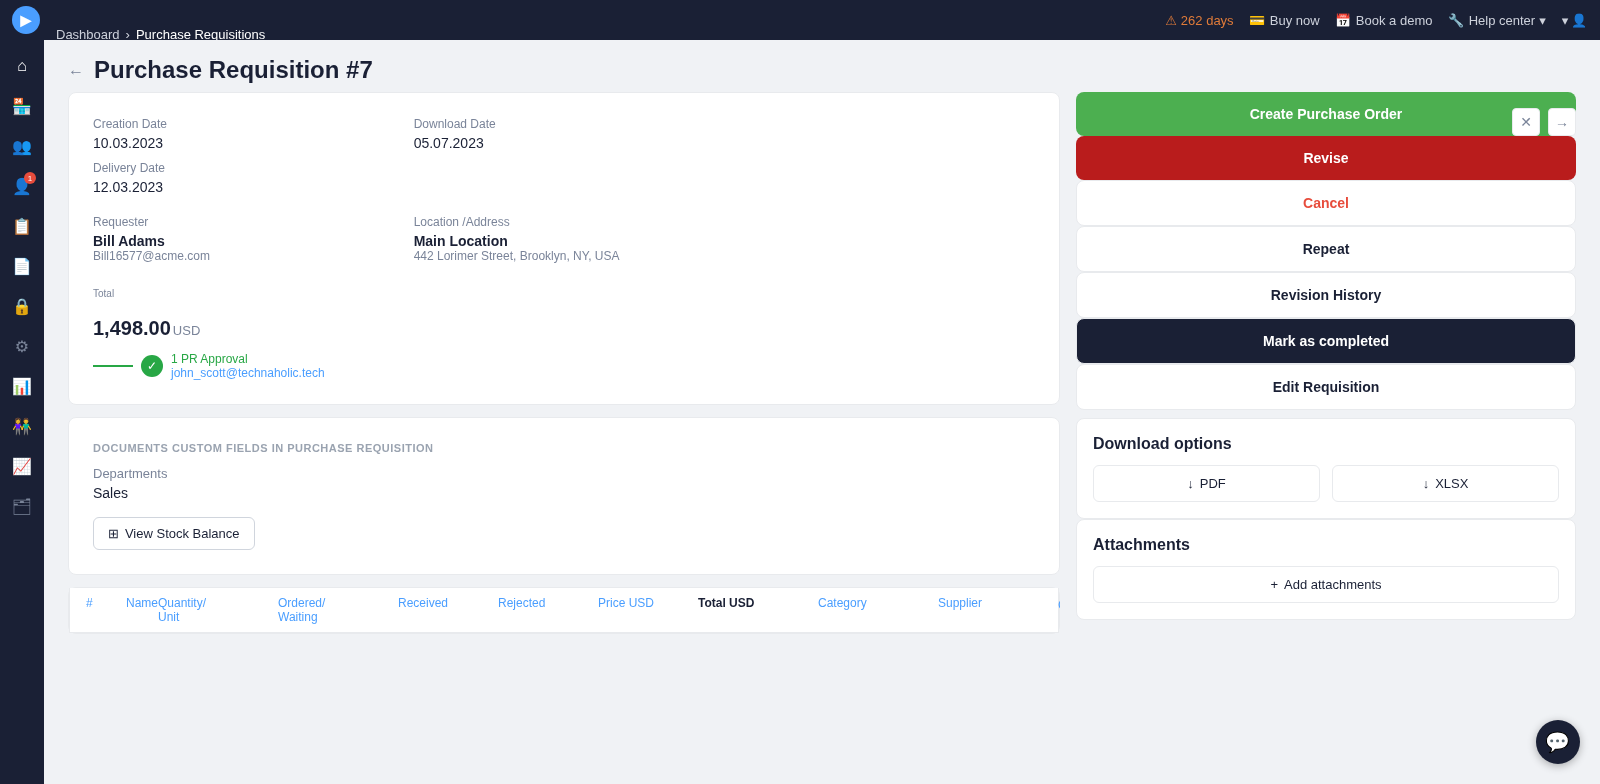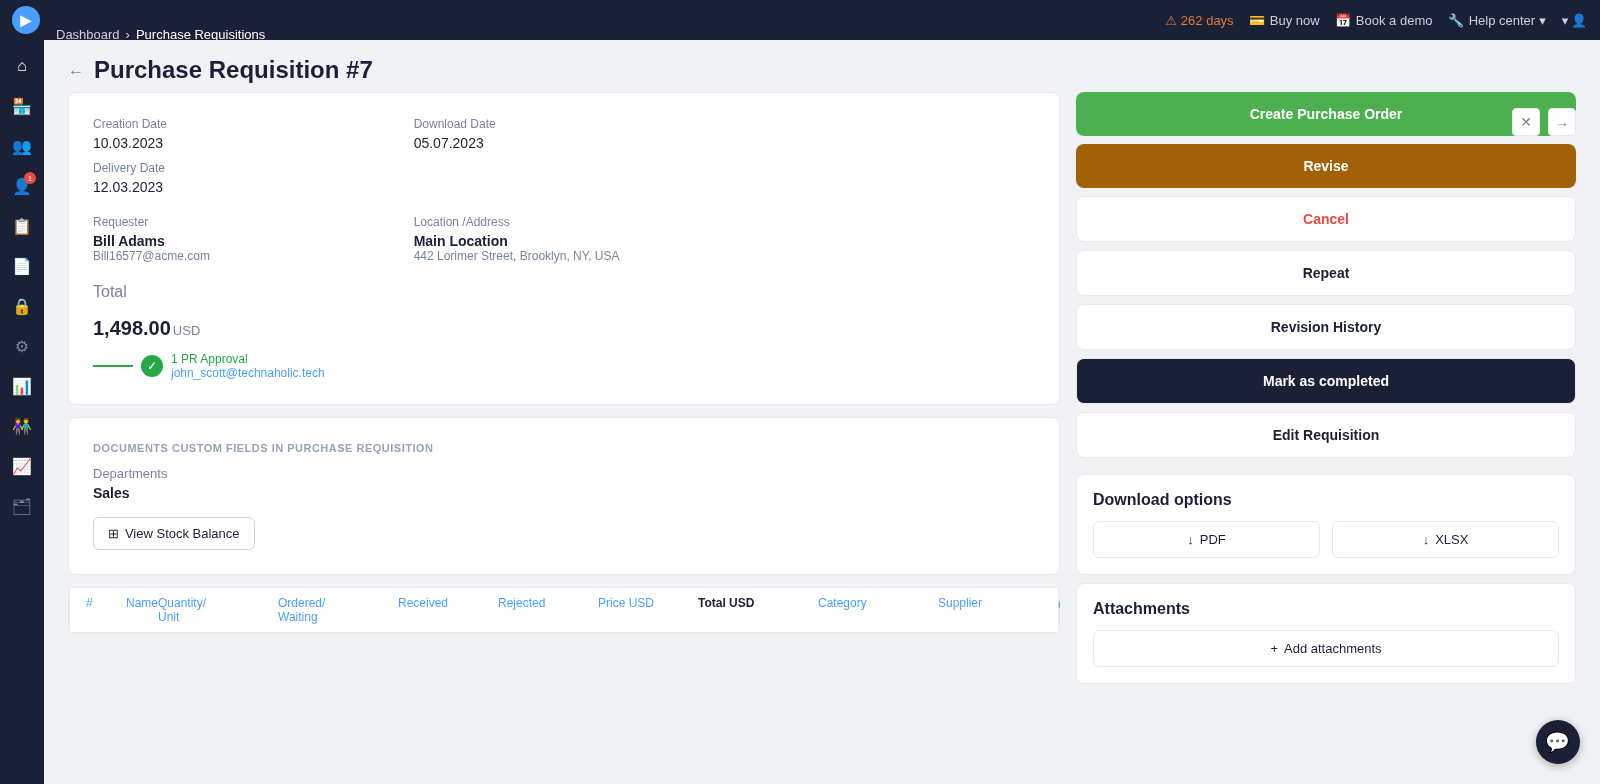--- a/index.html
+++ b/index.html
@@ -154,21 +154,21 @@
     .docs-card {
       background: white;
       border-radius: 8px;
       padding: 24px;
       border: 1px solid #e8eaed;
     }
     .docs-card .section-label {
       font-size: 11px; color: #9aa3b0; font-weight: 600; letter-spacing: 0.5px; margin-bottom: 12px;
     }
     .docs-card .field-name { font-size: 13px; color: #7a8499; margin-bottom: 4px; }
-    .docs-card .field-value { font-size: 14px; color: #1a2035; font-weight: 700; }
+    .docs-card .field-value { font-size: 14px; color: #1a2035; font-weight: 400; }
 
     .view-stock-btn {
       display: inline-flex; align-items: center; gap: 6px;
       border: 1px solid #d0d5dd;
       border-radius: 6px;
       padding: 8px 14px;
       font-size: 13px;
       color: #1a2035;
       background: white;
       cursor: pointer;
@@ -185,36 +185,35 @@
       border: 1px solid #e8eaed;
       border-top: none;
     }
 
     
     .right-panel {
       width: 500px;
       flex-shrink: 0;
       display: flex;
       flex-direction: column;
-      gap: 8px;
       overflow-y: auto;
     }
 
     .action-btn {
       width: 100%;
       padding: 14px;
       border-radius: 8px;
       border: none;
       font-size: 14px;
       font-weight: 600;
       cursor: pointer;
       text-align: center;
     }
     .action-btn.green { background: #4CAF50; color: white; }
-    .action-btn.dark { background: #a16207; color: white; }
+    .action-btn.dark { background: #b91c1c; color: white; }
     .action-btn.outline {
       background: white;
       border: 1px solid #e8eaed;
       color: #1a2035;
     }
     .action-btn.outline.red { color: #e74c3c; }
     .action-btn.outline.dark-outline {
       background: #1a2035;
       color: white;
     }
@@ -389,21 +388,21 @@
 
               <div class="info-field">
                 <label>Location /Address</label>
                 <div class="value bold">Main Location</div>
                 <div class="value" style="color:#7a8499; font-size:12px; margin-top:0;">442 Lorimer Street, Brooklyn, NY, USA</div>
               </div>
               <div></div>
             </div>
 
             <div style="margin-top:8px;">
-              <label style="font-size:16px; color:#7a8499;">Total</label>
+              <label style="font-size:10px; color:#7a8499;">Total</label>
               <div style="font-size:20px; font-weight:700; color:#1a2035; margin-top:16px;">
                 <span>1,498.00</span><span style="font-size:13px; font-weight:400; color:#7a8499; margin-left:2px;">USD</span>
               </div>
             </div>
 
             <div class="approval-row">
               <div class="approval-line"></div>
               <div class="approval-check">✓</div>
               <div class="approval-info">
                 <span class="pr-label">1 PR Approval</span>

